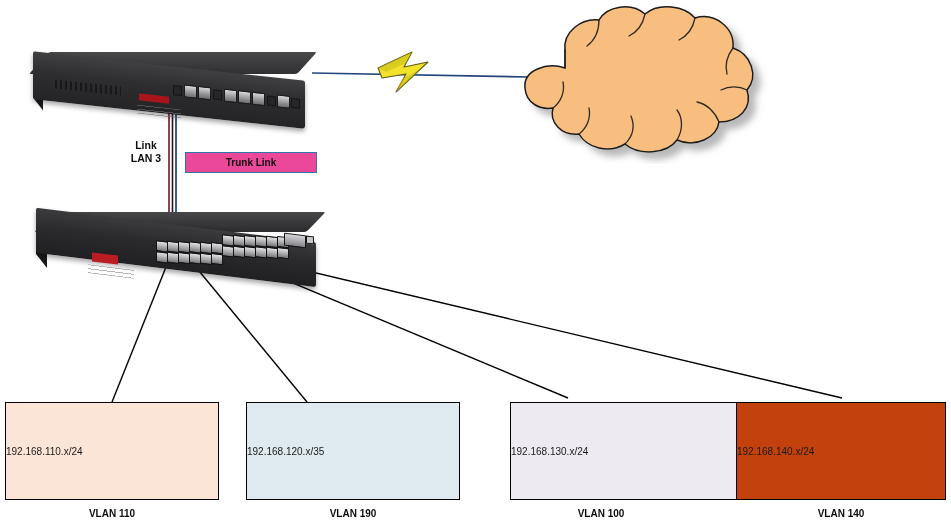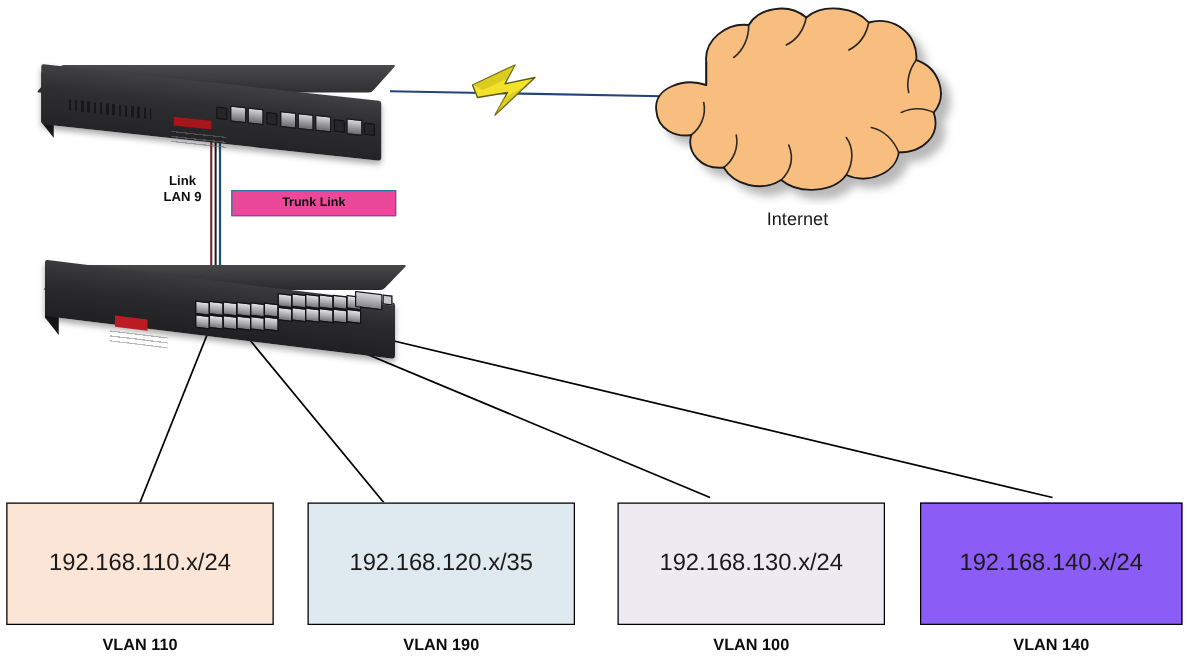--- a/index.html
+++ b/index.html
@@ -239,28 +239,27 @@
 
   
   .vlan-box {
     position: absolute;
     top: 402px;
     height: 98px;
     border: 1.6px solid #000000;
     box-sizing: border-box;
     display: flex;
     align-items: center;
-    justify-content: center;
-    font-size: 19px;
+    font-size: 10px;
     color: #1a1a1a;
   }
   .vlan-name {
     position: absolute;
     top: 508px;
-    font-size: 13px;
+    font-size: 10px;
     font-weight: bold;
     color: #0d0d0d;
     text-align: center;
   }
 </style>
 </head>
 <body>
 
 <div id="canvas">
 
@@ -310,21 +309,20 @@
         <path d="M 216 118 C 212 108, 204 100, 194 98"></path>
         <path d="M 244 86 C 236 82, 226 82, 218 86"></path>
         <path d="M 230 44 C 224 52, 222 62, 224 70"></path>
         <path d="M 192 14 C 190 24, 184 32, 176 36"></path>
         <path d="M 142 10 C 140 20, 134 28, 126 32"></path>
         <path d="M 96 16 C 96 26, 92 36, 84 42"></path>
         <path d="M 62 46 C 62 54, 62 60, 62 64"></path>
       </g>
     </svg>
   </div>
-  <div class="cloud-label">Internet</div>
 
   <div class="bolt">
     <svg width="70" height="44" viewBox="0 0 70 44" xmlns="http://www.w3.org/2000/svg">
       <polygon points="2,18 36,2 28,17 52,12 20,42 30,24 6,28" fill="#F2E32A" stroke="#5a5a14" stroke-width="1.1" stroke-linejoin="round"></polygon>
       <polygon points="2,18 36,2 30,13 10,22" fill="#C9BA18" opacity="0.55"></polygon>
       <polygon points="52,12 20,42 26,29 46,18" fill="#C9BA18" opacity="0.5"></polygon>
     </svg>
   </div>
 
   <div class="router">
@@ -384,39 +382,39 @@
       <div class="prt" style="left:44px; top:7px;"></div>
       <div class="prt" style="left:55px; top:6px;"></div>
     </div>
 
     <div class="sfp"></div>
     <div class="sfp-led"></div>
   </div>
 
   <div class="port-label">
     <span>Link</span><br>
-    <span>LAN 9</span>
+    <span>LAN 3</span>
   </div>
 
   <div class="trunk-box">
     <span>Trunk Link</span>
   </div>
 
   <div id="vlan-layer">
       <div class="vlan-box" style="left: 5px; width: 214px; background: rgb(251, 229, 214);">
         <span>192.168.110.x/24</span>
       </div>
       <div class="vlan-name" style="left: 5px; width: 214px;">VLAN 110</div>
       <div class="vlan-box" style="left: 246px; width: 214px; background: rgb(222, 234, 240);">
         <span>192.168.120.x/35</span>
       </div>
       <div class="vlan-name" style="left: 246px; width: 214px;">VLAN 190</div>
-      <div class="vlan-box" style="left: 494px; width: 214px; background: rgb(237, 234, 242);">
+      <div class="vlan-box" style="left: 510px; width: 244px; background: rgb(237, 234, 242);">
         <span>192.168.130.x/24</span>
       </div>
       <div class="vlan-name" style="left: 494px; width: 214px;">VLAN 100</div>
-      <div class="vlan-box" style="left: 736px; width: 210px; background: #8b5cf6;">
+      <div class="vlan-box" style="left: 736px; width: 210px; background: #c2410c;">
         <span>192.168.140.x/24</span>
       </div>
       <div class="vlan-name" style="left: 736px; width: 210px;">VLAN 140</div>
     </div>
 
 </div>
 
 </body></html>

